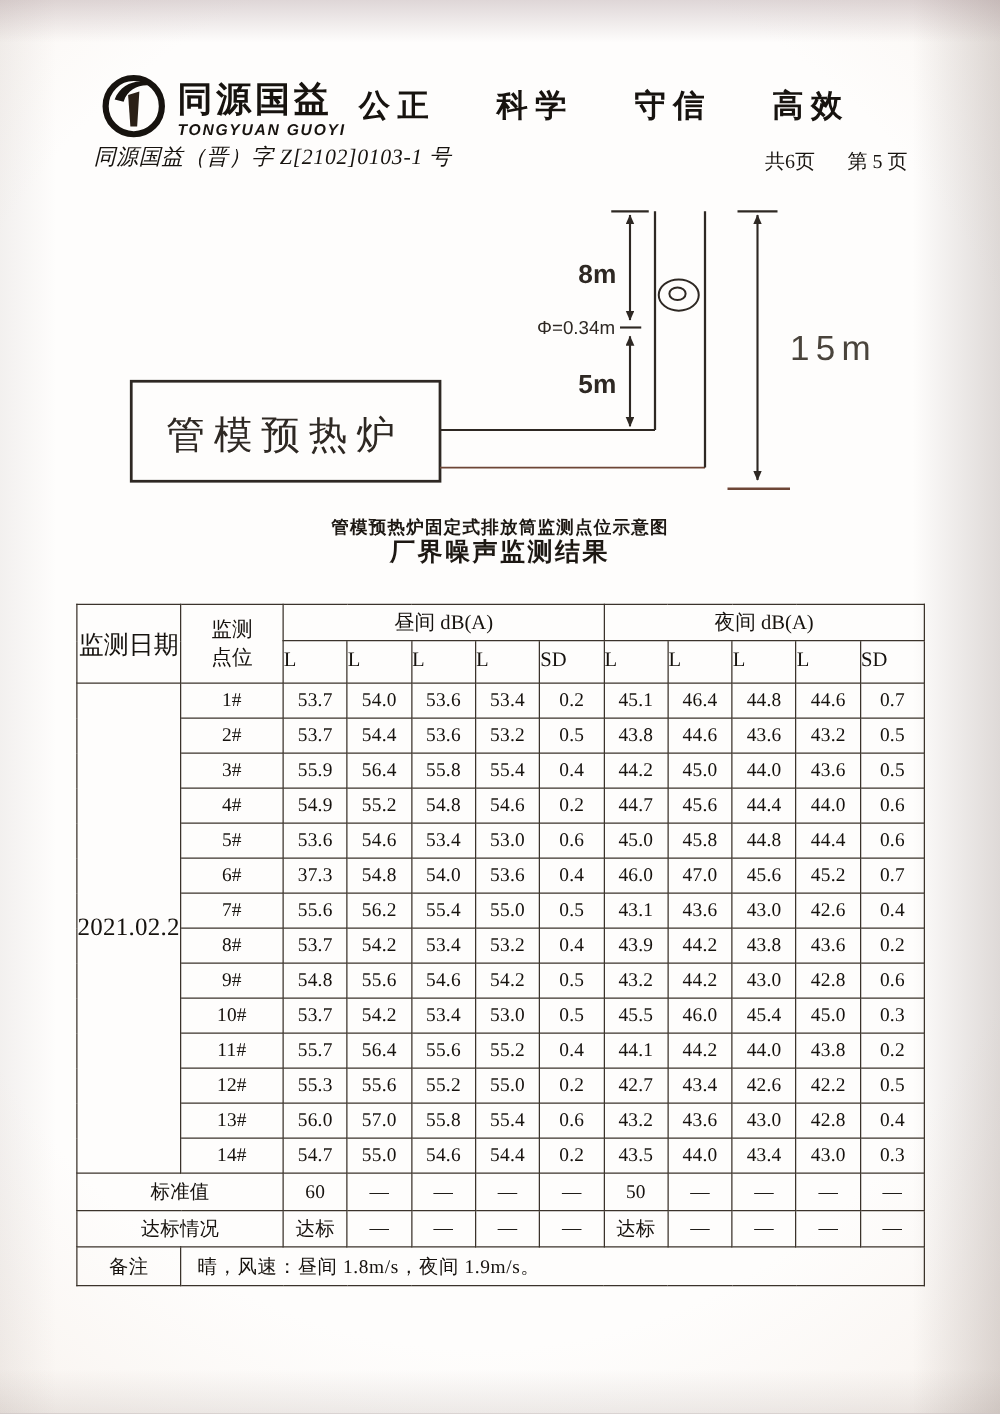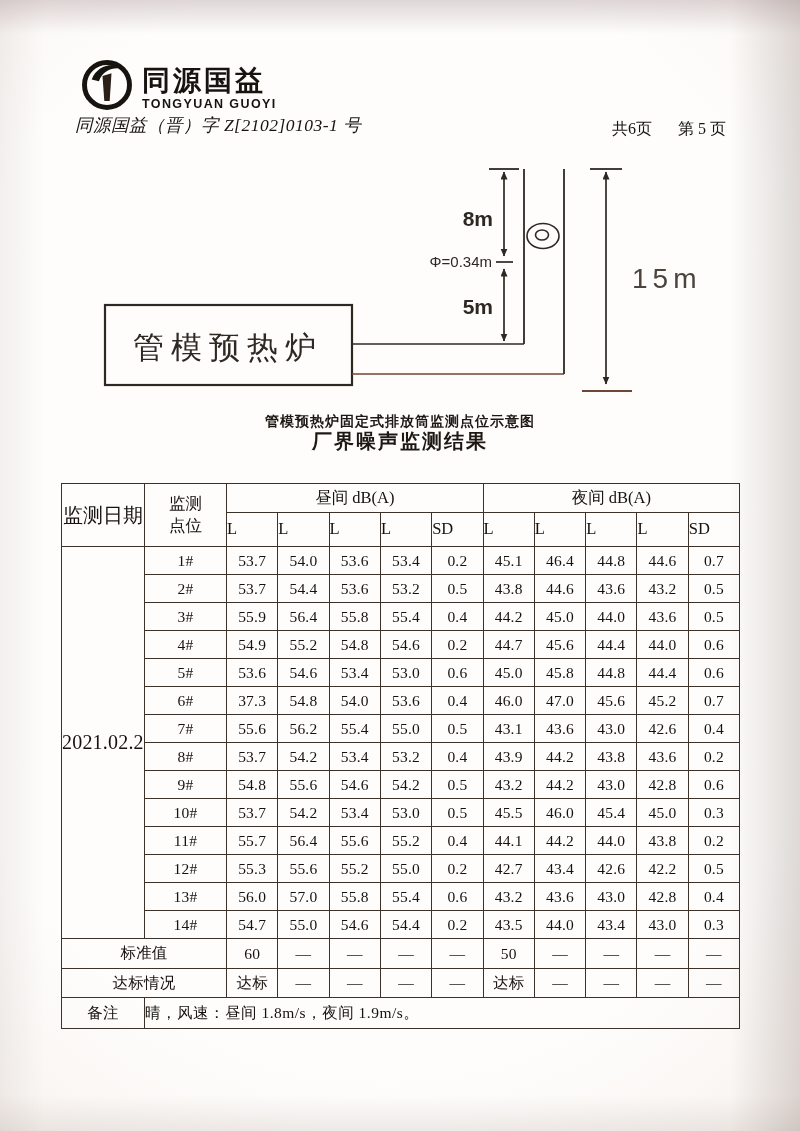--- a/index.html
+++ b/index.html
@@ -18,21 +18,21 @@
       linear-gradient(90deg, rgba(140,125,120,.10), rgba(255,255,255,0) 45px),
       linear-gradient(0deg, rgba(140,125,120,.14), rgba(255,255,255,0) 36px);
   }
 
   
   .hdr { position:absolute; left:0; top:55px; width:800px; height:100px; }
   .logo { position:absolute; left:80px; top:2px; display:flex; align-items:flex-end; }
   .logo svg { display:block; }
   .logo-text { margin-left:8px; }
   .logo-cn { font-size:28px; font-weight:bold; letter-spacing:3px; line-height:1.1; color:#17130f; }
-  .logo-en { font-size:12.5px; font-weight:bold; letter-spacing:1.4px; font-family:"Liberation Sans", sans-serif; color:#17130f; }
+  .logo-en { font-size:12.5px; font-weight:bold; letter-spacing:1.4px; font-family:"Liberation Sans", sans-serif; color:#17130f;font-style:italic; }
   .slogan { position:absolute; left:287px; top:13px; font-size:25px; font-weight:bold; letter-spacing:6px; color:#17130f; white-space:nowrap; }
   .slogan span { margin-right:36px; }
   .slogan span:last-child { margin-right:0; }
   .docline { position:absolute; left:75px; top:58px; font-size:17.5px; letter-spacing:.5px; color:#17130f;font-style:italic; }
   .pageinfo { position:absolute; left:612px; top:64px; font-size:16px; color:#17130f; }
   .pageinfo span { margin-right:22px; }
   .pageinfo span:last-child { margin-right:0; }
 
   
   .diagram { position:absolute; left:90px; top:158px; width:640px; height:252px; }
@@ -48,40 +48,46 @@
            font-weight:normal; padding:0; color:#16120e; overflow:hidden; }
   thead th { font-size:16.5px; }
   thead tr.h1 { height:29px; }
   thead tr.h2 { height:34px; }
   thead sub { font-size:10.5px;margin-left:48px; }
   tbody tr { height:28px; font-size:15.5px; }
   tbody td { letter-spacing:.2px; }
   tr.std-row { height:30px; }
   tr.comp-row { height:29px; }
   tr.remark-row { height:31px; }
-  td.remark-text { text-align:left; letter-spacing:.5px; }
+  td.remark-text { text-align:left; padding-left:13px; letter-spacing:.5px; }
   tr.std-row td, tr.comp-row td { font-size:15.5px; }
   .date-col { font-size:20px; }
 </style>
 </head>
 <body>
 
 <div class="page">
 
   <div class="hdr">
     <div class="logo">
       <svg width="54" height="54" viewBox="0 0 60 60">
         <circle cx="30" cy="31" r="25" fill="none" stroke="#17130f" stroke-width="5.5"></circle>
         <path d="M13 25 C 19 9, 38 5, 47 13 C 36 11, 25 15, 21 27 Z" fill="#17130f"></path>
         <path d="M25 21 L35 18 L33 49 L27 49 Z" fill="#2b2017"></path>
       </svg>
       <div class="logo-text">
         <div class="logo-cn">同源国益</div>
         <div class="logo-en">TONGYUAN GUOYI</div>
       </div>
+    </div>
+    <div class="slogan">
+      <span>公正</span>
+      <span>科学</span>
+      <span>守信</span>
+      <span>高效</span>
     </div>
     <div class="docline">同源国益（晋）字 Z[2102]0103-1 号</div>
     <div class="pageinfo">
       <span>共6页</span>
       <span>第 5 页</span>
     </div>
   </div>
 
   <div class="diagram">
     <svg width="640" height="252" viewBox="0 0 640 252" font-family="Liberation Sans, sans-serif">

